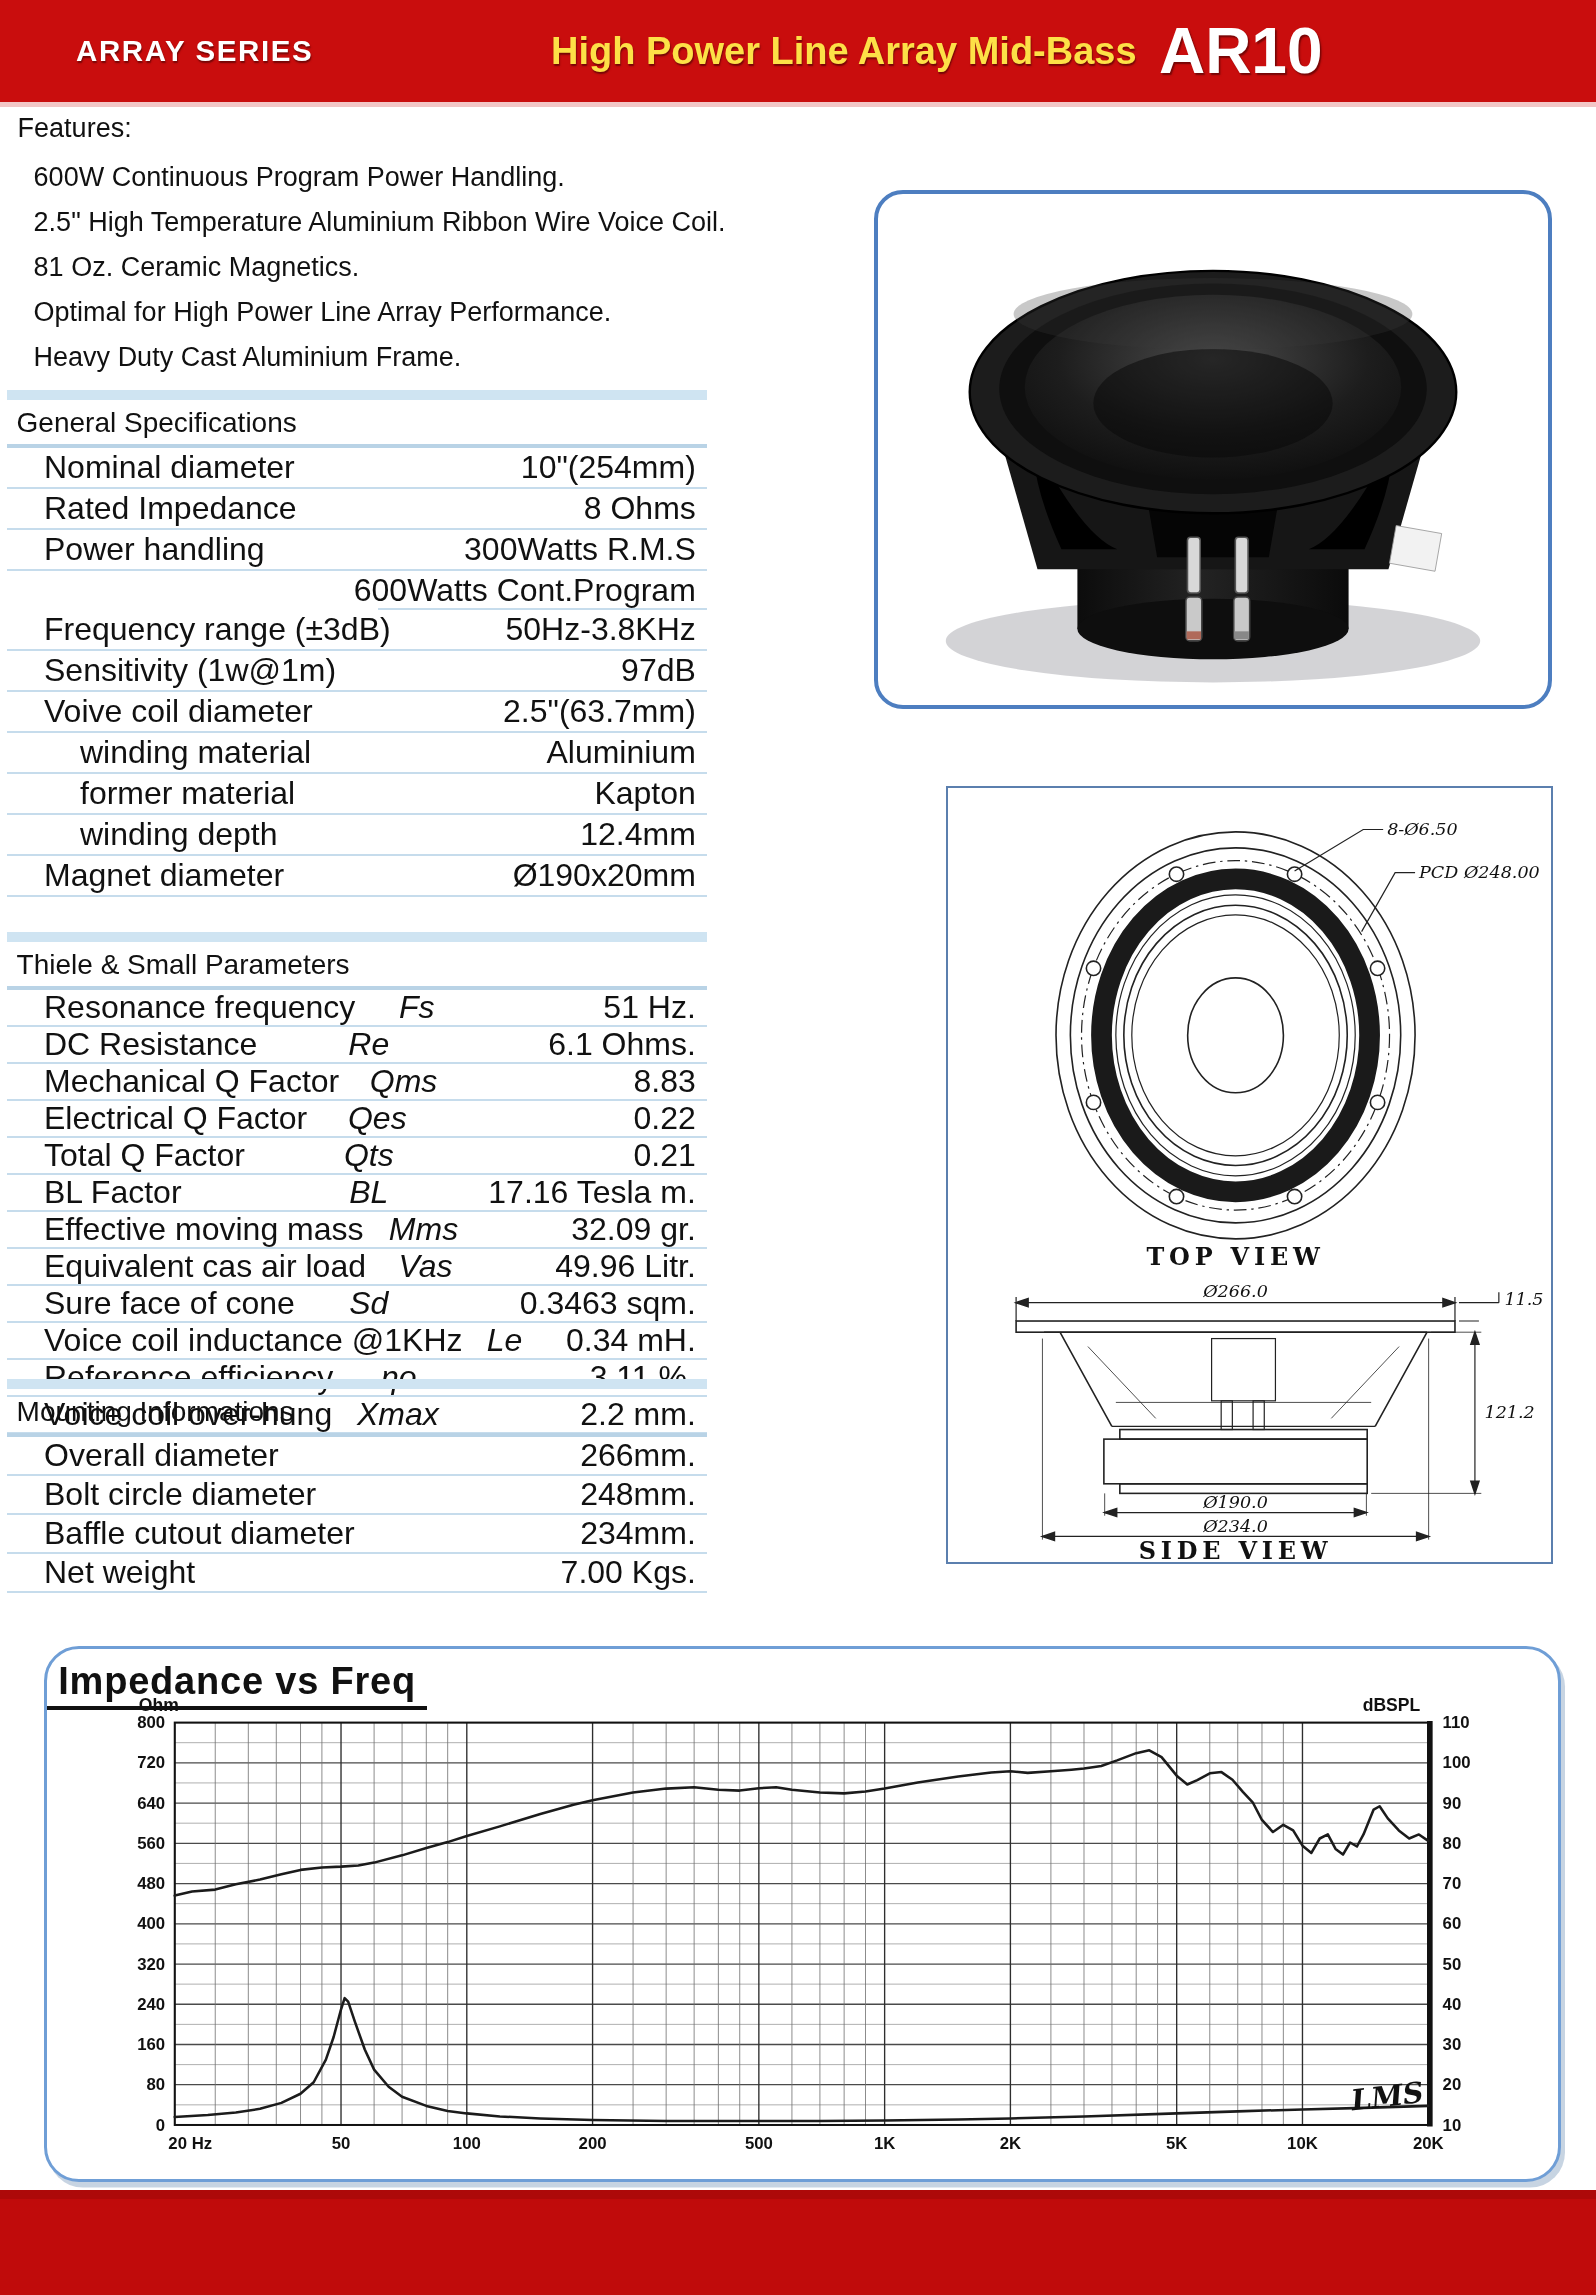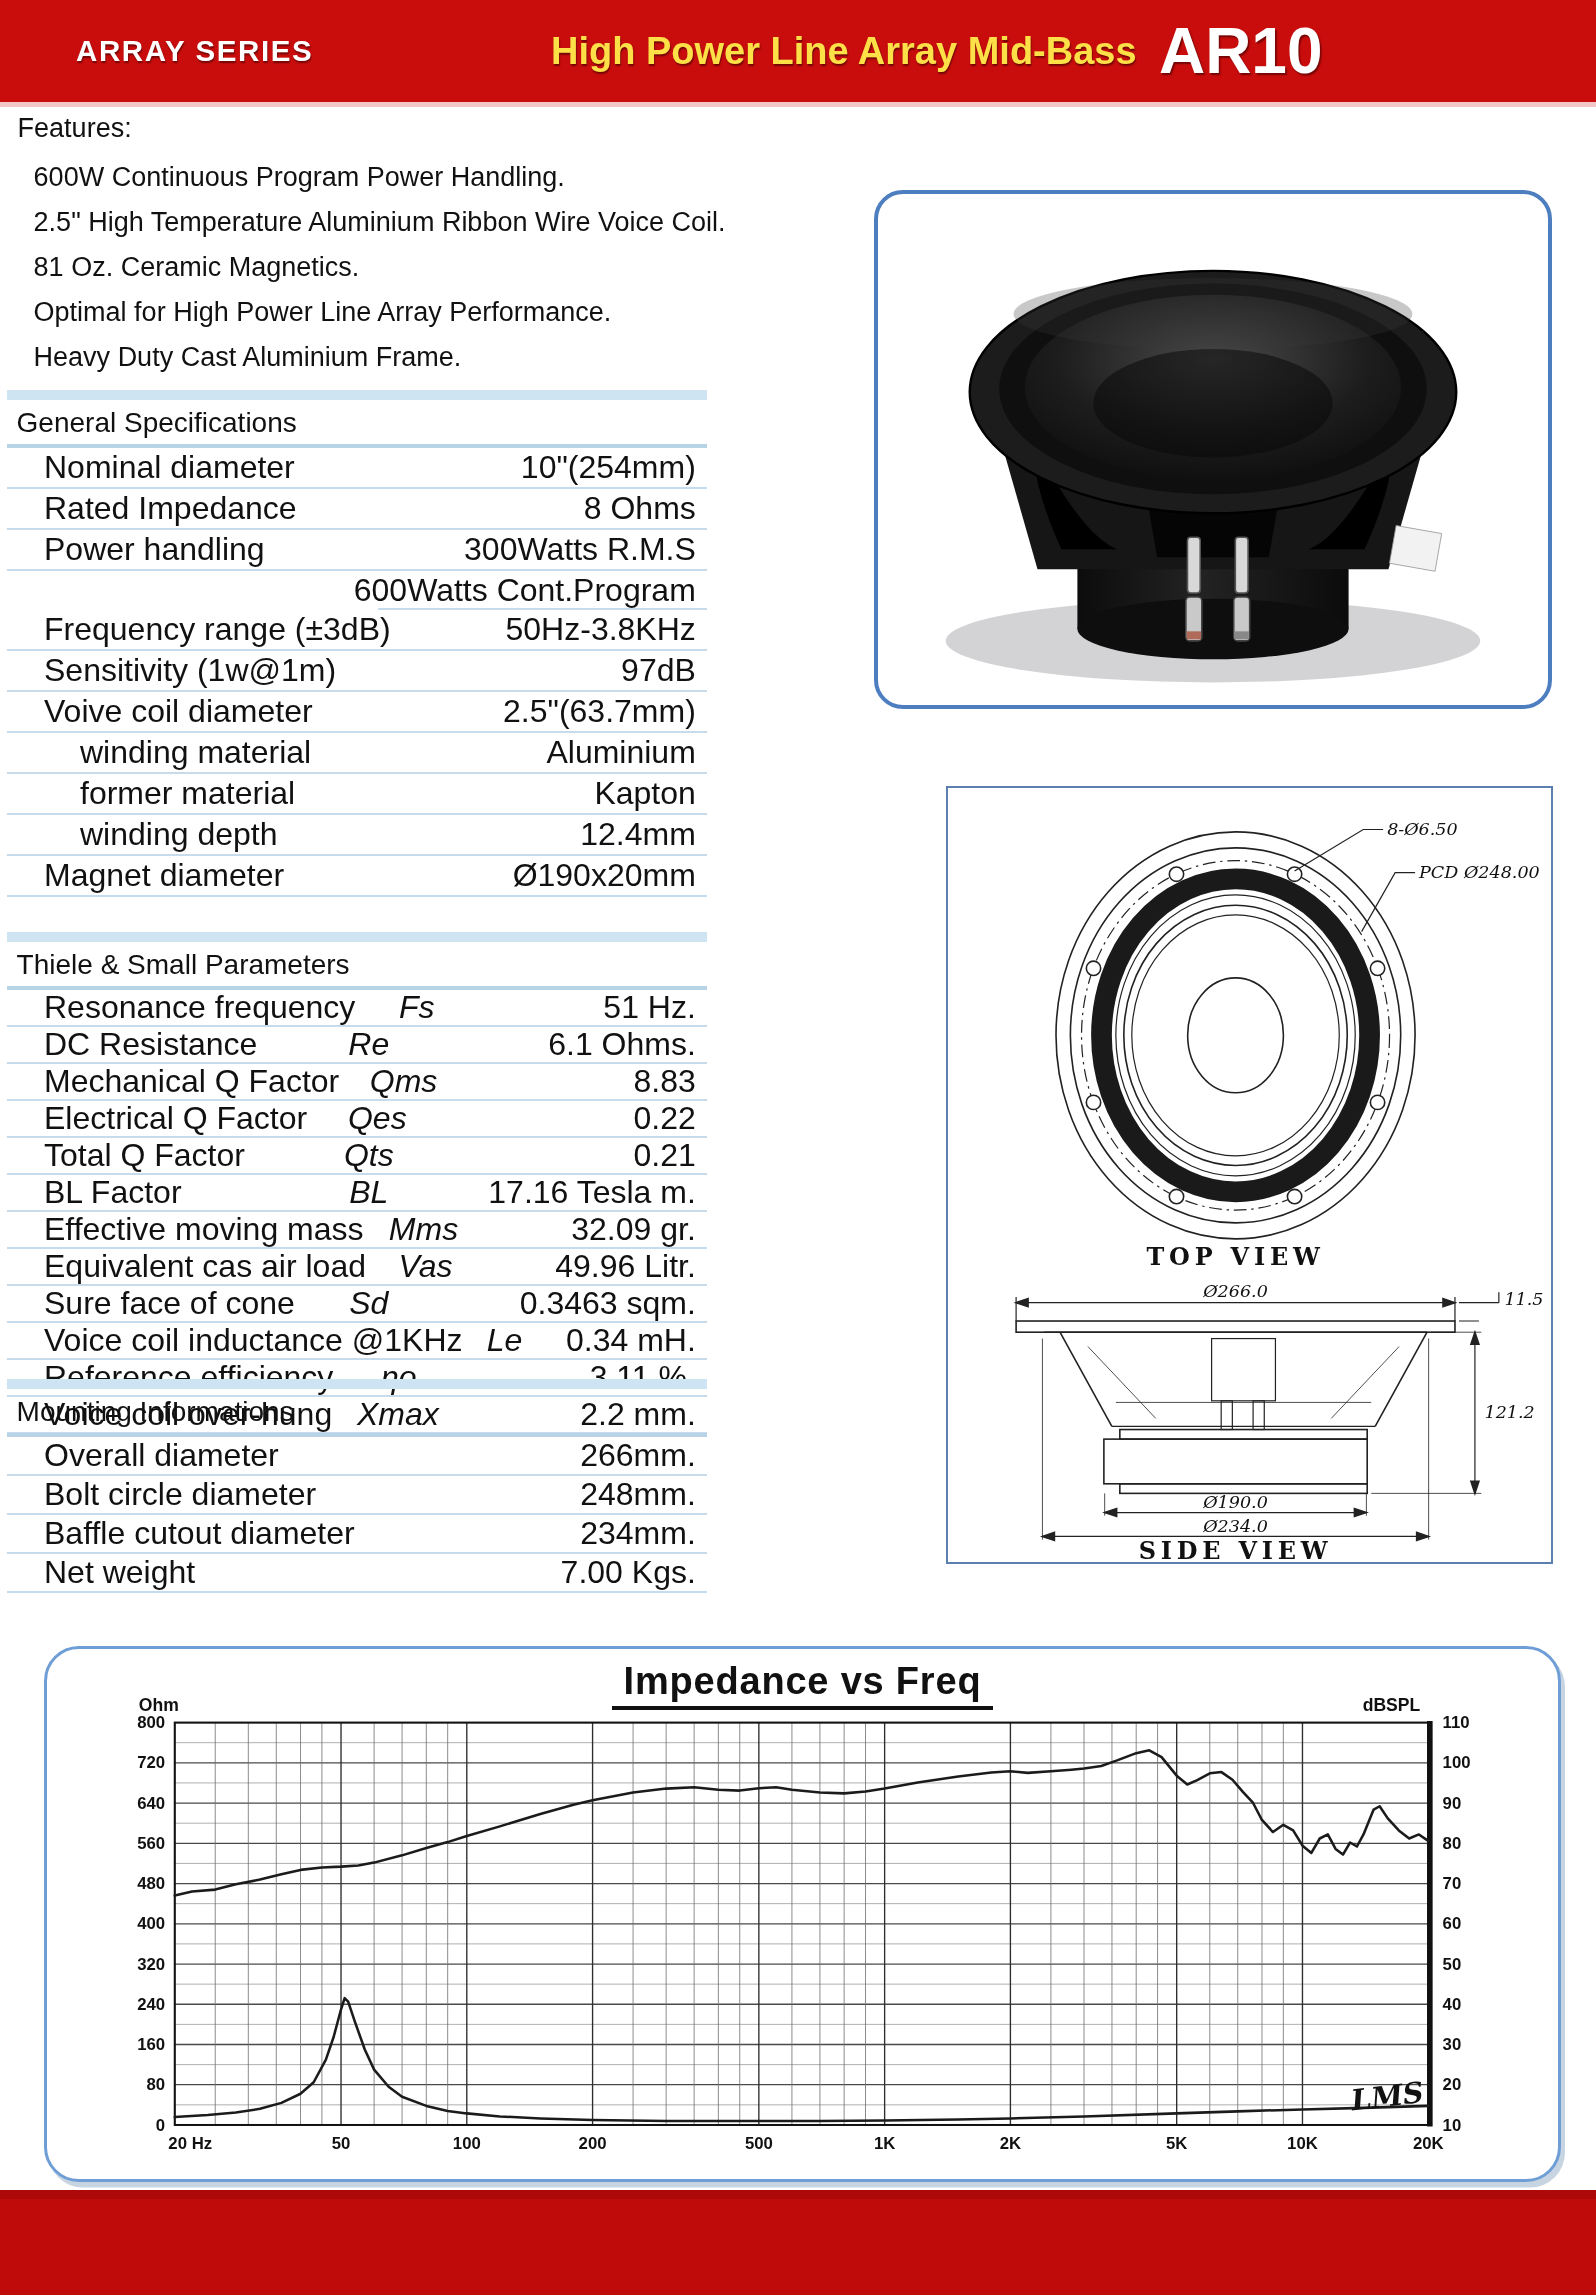--- a/index.html
+++ b/index.html
@@ -37,21 +37,21 @@
   #mounting .srow{height:37px;}
   #general{top:390px;} #thiele{top:932px;} #mounting{top:1379px;}
 
   
   #photo-box{position:absolute;left:874px;top:190px;width:670px;height:511px;background:#fff;
              border:4px solid #4d7ec0;border-radius:29px;overflow:hidden;}
   #drawing-box{position:absolute;left:946px;top:786px;width:603px;height:774px;background:#fff;
                border:2.4px solid #5b7fae;}
   #chart-box{position:absolute;left:44px;top:1646px;width:1511px;height:530px;background:#fff;
              border:3.2px solid #6f9ed6;border-radius:35px;box-shadow:4px 5.6px 0 rgba(130,160,190,.45);}
-  #chart-title{position:absolute;left:0;right:0;top:11.2px;text-align:center;}
+  #chart-title{position:absolute;left:0;right:0;top:11.2px;}
   #chart-title span{display:inline-block;font-size:38px;font-weight:700;
                     border-bottom:4.8px solid #111;padding:0 11.2px 3.2px 11.2px;letter-spacing:0.8px;}
   #chart-svg{position:absolute;left:0;top:0;}
 
   
   #bottom-bar{position:absolute;left:0;top:2190px;width:1596px;height:105px;background:#c00b0b;
               border-top:9.6px solid #ad0909;}
 
   
   .drawtext{font-family:"DejaVu Serif", serif;}

